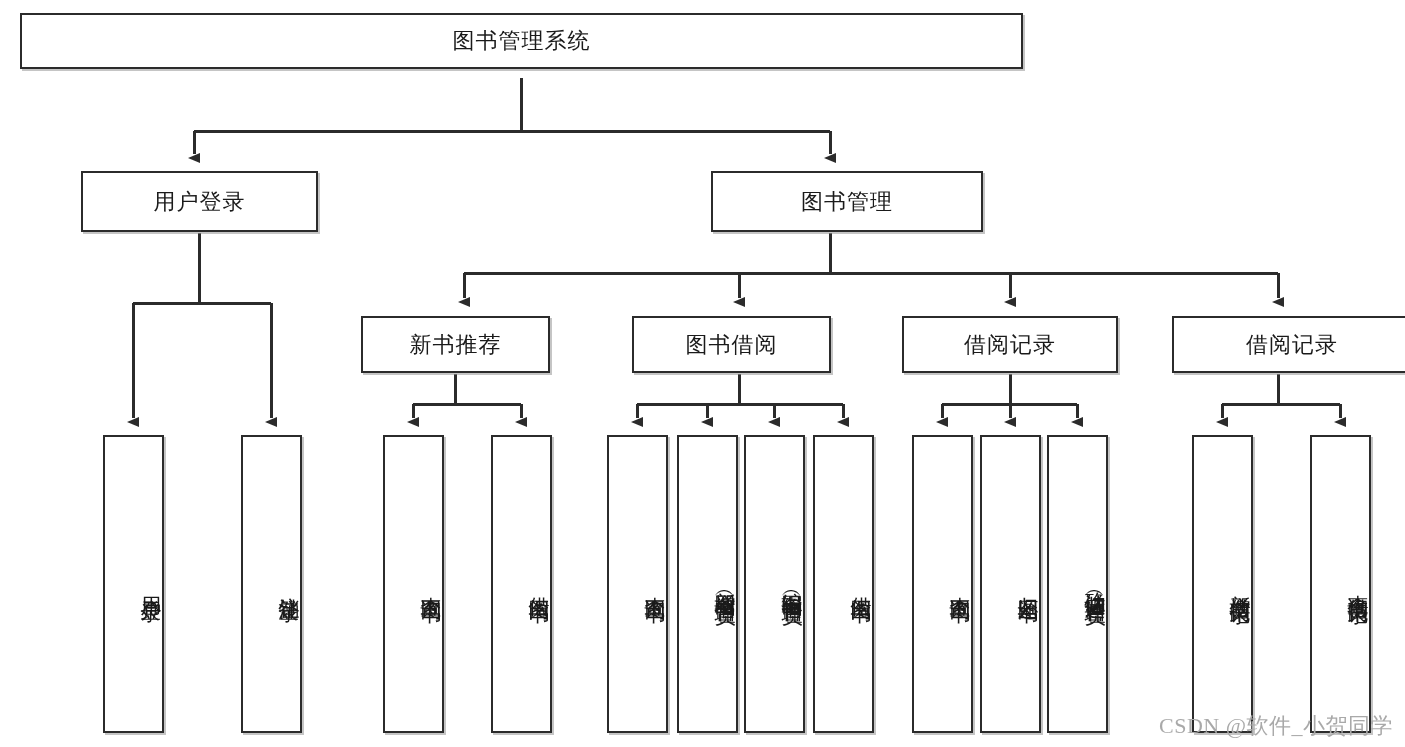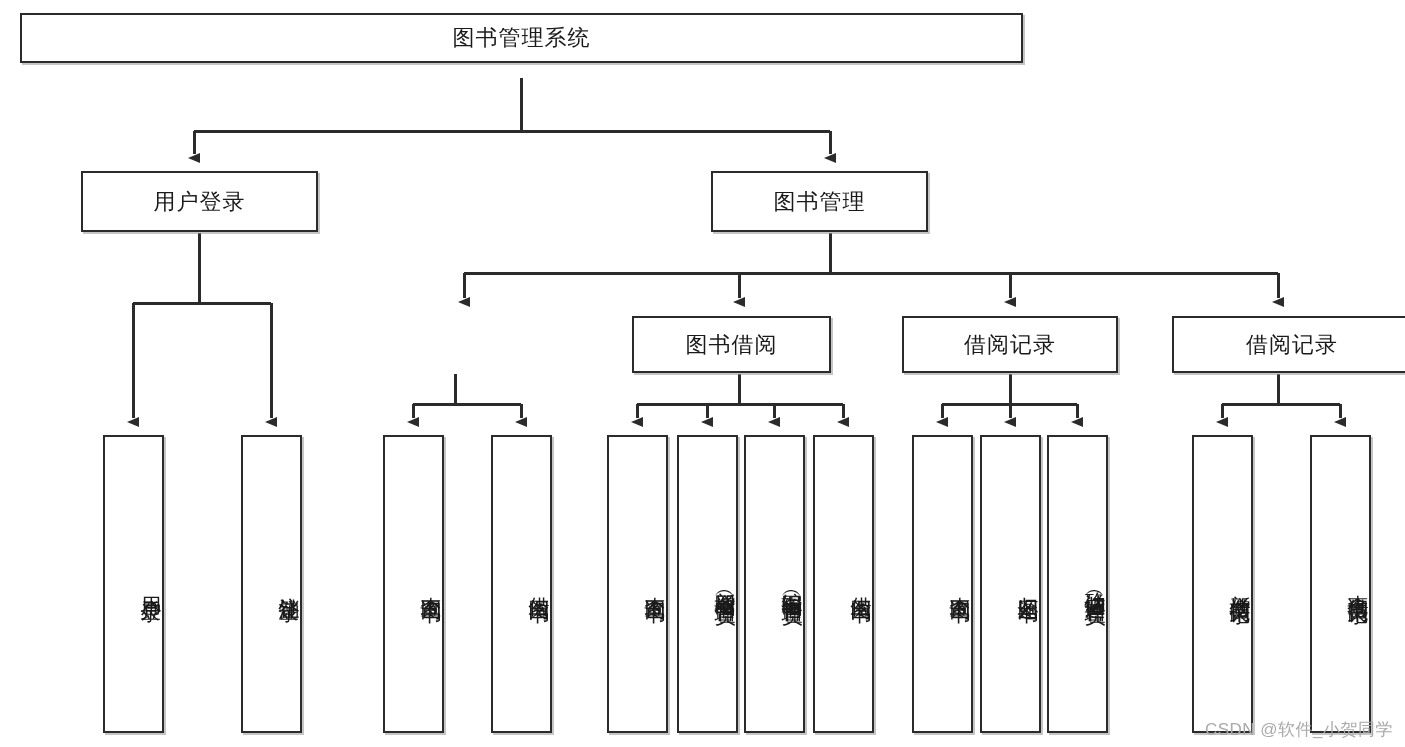--- a/index.html
+++ b/index.html
@@ -52,24 +52,25 @@
   }
   .node.vert .vtext {
     writing-mode: vertical-rl;
     text-orientation: upright;
     white-space: nowrap;
   }
   .watermark {
     position: absolute;
     right: 12px;
     bottom: 6px;
-    font-size: 17px;
+    font-size: 22px;
     color: #a9a9a9;
     white-space: nowrap;
     letter-spacing: 0.5px;
+    font-family: Liberation Serif, serif;
   }
 </style>
 </head>
 <body>
 
 <div id="canvas">
 
   <svg class="diagram" viewBox="0 0 1405 747">
     <defs>
       <marker id="arrow" markerWidth="10" markerHeight="12" refX="1" refY="6" orient="auto" markerUnits="userSpaceOnUse">
@@ -113,32 +114,35 @@
       <path d="M1010,404 L1010,418" marker-end="url(#arrow)"></path>
       <path d="M1077,404 L1077,418" marker-end="url(#arrow)"></path>
 
       <path d="M1278,374 L1278,404"></path>
       <path d="M1222,404 L1340,404"></path>
       <path d="M1222,404 L1222,418" marker-end="url(#arrow)"></path>
       <path d="M1340,404 L1340,418" marker-end="url(#arrow)"></path>
     </g>
   </svg>
 
-  <div class="node horiz" style="left:20px; top:13px; width:1003px; height:50px;">
+  <div class="node horiz" style="left:20px; top:13px; width:1003px; height:56px;">
     <span>图书管理系统</span>
   </div>
 
   <div class="node horiz" style="left:81px; top:171px; width:237px; height:61px;">
     <span>用户登录</span>
   </div>
 
-  <div class="node horiz" style="left:711px; top:171px; width:217px; height:61px;">
+  <div class="node horiz" style="left:711px; top:171px; width:272px; height:61px;">
     <span>图书管理</span>
   </div>
 
+  <div class="node horiz" style="left:361px; top:316px; width:189px; height:57px;">
+    <span>新书推荐</span>
+  </div>
 
   <div class="node horiz" style="left:632px; top:316px; width:199px; height:57px;">
     <span>图书借阅</span>
   </div>
 
   <div class="node horiz" style="left:902px; top:316px; width:216px; height:57px;">
     <span>借阅记录</span>
   </div>
 
   <div class="node horiz" style="left:1172px; top:316px; width:240px; height:57px;">

